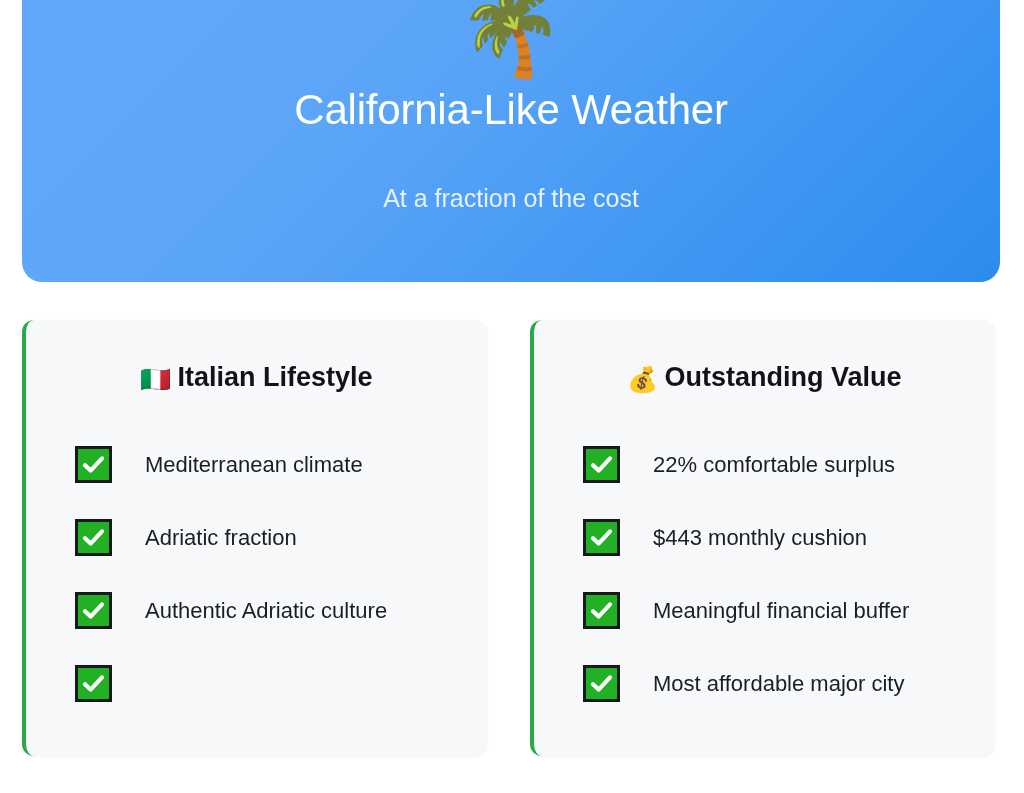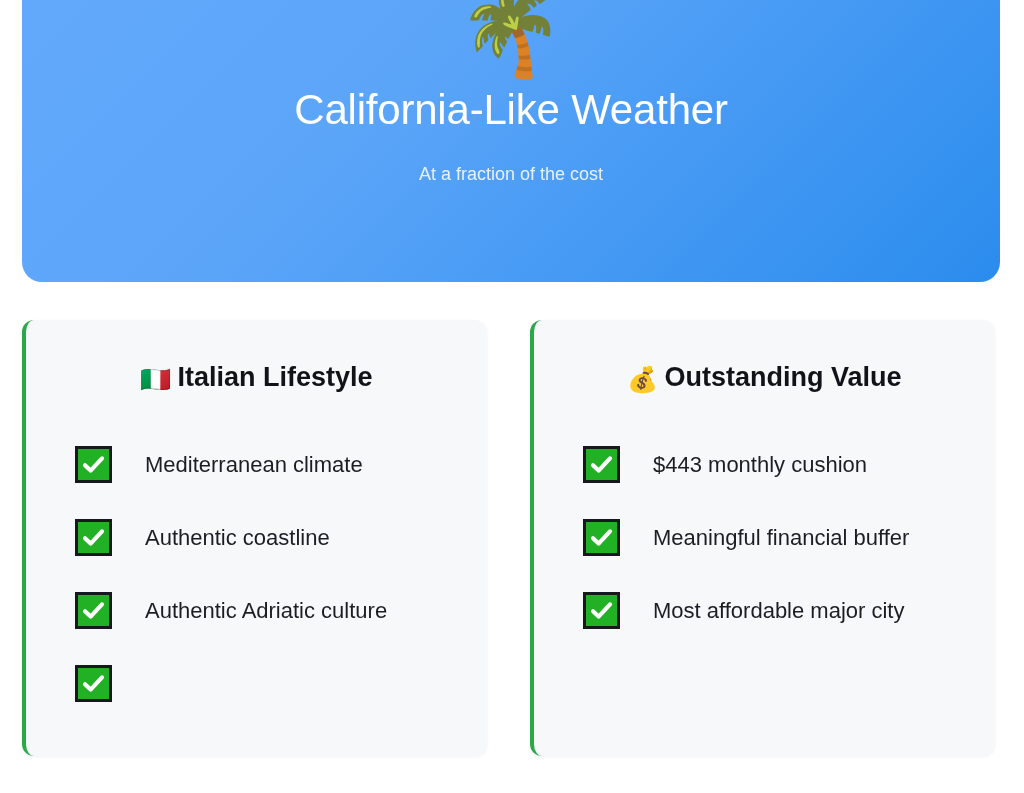--- a/index.html
+++ b/index.html
@@ -42,22 +42,22 @@
   .hero-title {
     margin-top: 10px;
     font-size: 42px;
     font-weight: normal;
     color: #ffffff;
     letter-spacing: -0.2px;
     text-align: center;
     line-height: 1.1;
   }
   .hero-subtitle {
-    margin-top: 4px;
-    font-size: 18px;
+    margin-top: 24px;
+    font-size: 25px;
     font-weight: normal;
     color: #e6f1fd;
     text-align: center;
     line-height: 1.1;
   }
 
   
   .cards {
     position: absolute;
     left: 22px;
@@ -153,21 +153,21 @@
             </svg>
         </span>
         <span class="feature-label">Mediterranean climate</span>
       </li>
       <li class="feature-row">
         <span class="check-icon">
           <svg viewBox="0 0 27 27" aria-hidden="true">
               <path d="M5 14.2 L10.6 19.6 L22 7.4" fill="none" stroke="#ffffff" stroke-width="4.2" stroke-linecap="round" stroke-linejoin="round"></path>
             </svg>
         </span>
-        <span class="feature-label">Authentic coastline</span>
+        <span class="feature-label">Adriatic fraction</span>
       </li>
       <li class="feature-row">
         <span class="check-icon">
           <svg viewBox="0 0 27 27" aria-hidden="true">
               <path d="M5 14.2 L10.6 19.6 L22 7.4" fill="none" stroke="#ffffff" stroke-width="4.2" stroke-linecap="round" stroke-linejoin="round"></path>
             </svg>
         </span>
         <span class="feature-label">Authentic Adriatic culture</span>
       </li>
       <li class="feature-row">
@@ -184,20 +184,28 @@
     <h2 class="card-title">
       <span class="title-emoji">💰</span><span>Outstanding Value</span>
     </h2>
     <ul class="feature-list">
       <li class="feature-row">
         <span class="check-icon">
           <svg viewBox="0 0 27 27" aria-hidden="true">
               <path d="M5 14.2 L10.6 19.6 L22 7.4" fill="none" stroke="#ffffff" stroke-width="4.2" stroke-linecap="round" stroke-linejoin="round"></path>
             </svg>
         </span>
+        <span class="feature-label">22% comfortable surplus</span>
+      </li>
+      <li class="feature-row">
+        <span class="check-icon">
+          <svg viewBox="0 0 27 27" aria-hidden="true">
+              <path d="M5 14.2 L10.6 19.6 L22 7.4" fill="none" stroke="#ffffff" stroke-width="4.2" stroke-linecap="round" stroke-linejoin="round"></path>
+            </svg>
+        </span>
         <span class="feature-label">$443 monthly cushion</span>
       </li>
       <li class="feature-row">
         <span class="check-icon">
           <svg viewBox="0 0 27 27" aria-hidden="true">
               <path d="M5 14.2 L10.6 19.6 L22 7.4" fill="none" stroke="#ffffff" stroke-width="4.2" stroke-linecap="round" stroke-linejoin="round"></path>
             </svg>
         </span>
         <span class="feature-label">Meaningful financial buffer</span>
       </li>

